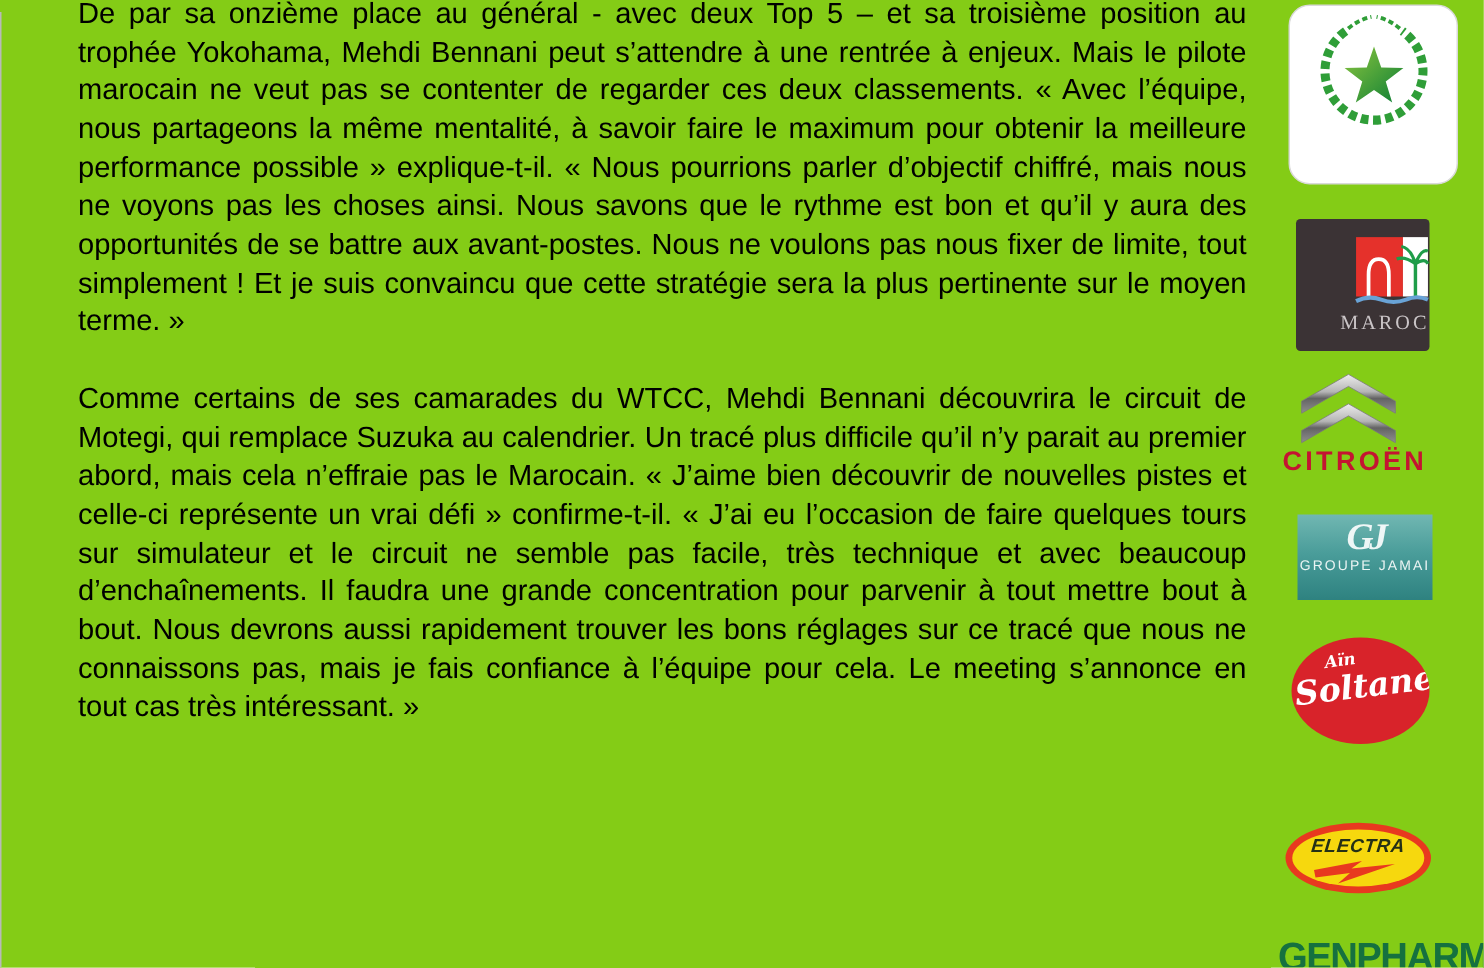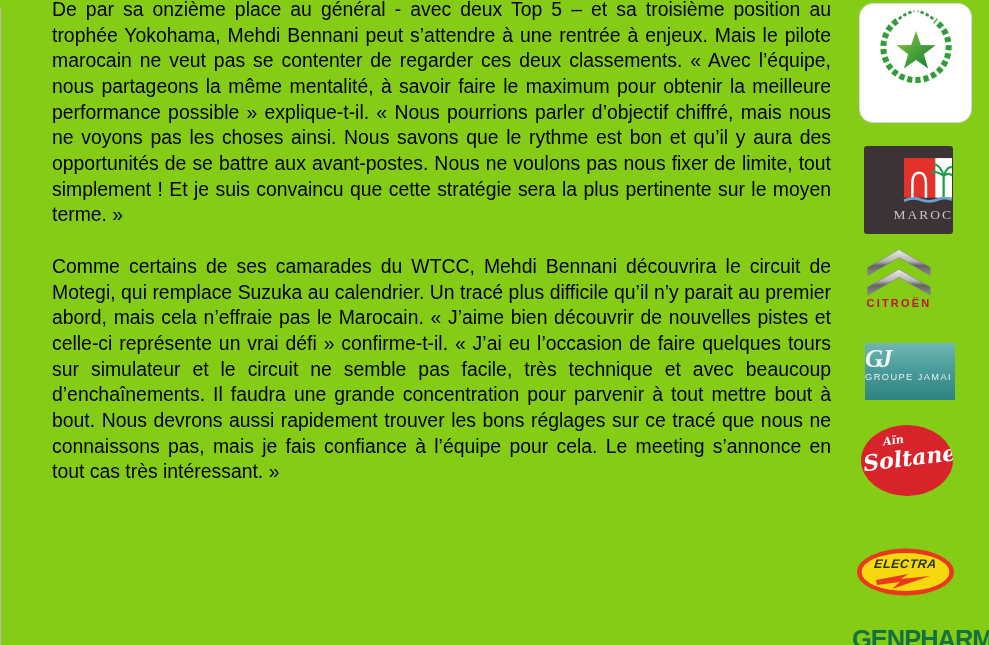--- a/index.html
+++ b/index.html
@@ -34,27 +34,27 @@
     display:flex;flex-direction:column;align-items:flex-end;justify-content:center;
   }
   .maroc-word{
     font-family:"Liberation Serif", serif;color:#cac5c7;font-size:13.5px;
     letter-spacing:2px;margin-top:3px;
   }
 
   
   .citroen-card{left:855px;top:246px;width:88px;text-align:center;}
   .citroen-card svg{display:block;margin:0 auto;}
-  .citroen-word{color:#c41432;font-weight:bold;font-size:11px;letter-spacing:2.2px;margin-top:1px;}
+  .citroen-word{color:#c41432;font-weight:bold;font-size:18px;letter-spacing:2.2px;margin-top:1px;}
 
   
   .jamai-card{
     left:865px;top:343px;width:90px;height:57px;
     background:linear-gradient(180deg,#71b7b2 0%,#4a9d9a 45%,#2e8280 100%);
-    text-align:left;color:#eef6f5;overflow:hidden;
+    text-align:center;color:#eef6f5;overflow:hidden;
   }
   .jamai-monogram{
     font-family:"Liberation Serif", serif;font-style:italic;font-weight:bold;
     font-size:25px;line-height:27px;margin-top:2px;color:rgba(255,255,255,.9);
     letter-spacing:-3px;
   }
   .jamai-word{
     font-family:Liberation Sans, sans-serif;font-size:9.3px;letter-spacing:1.4px;
     color:#eaf4f3;white-space:nowrap;
   }

